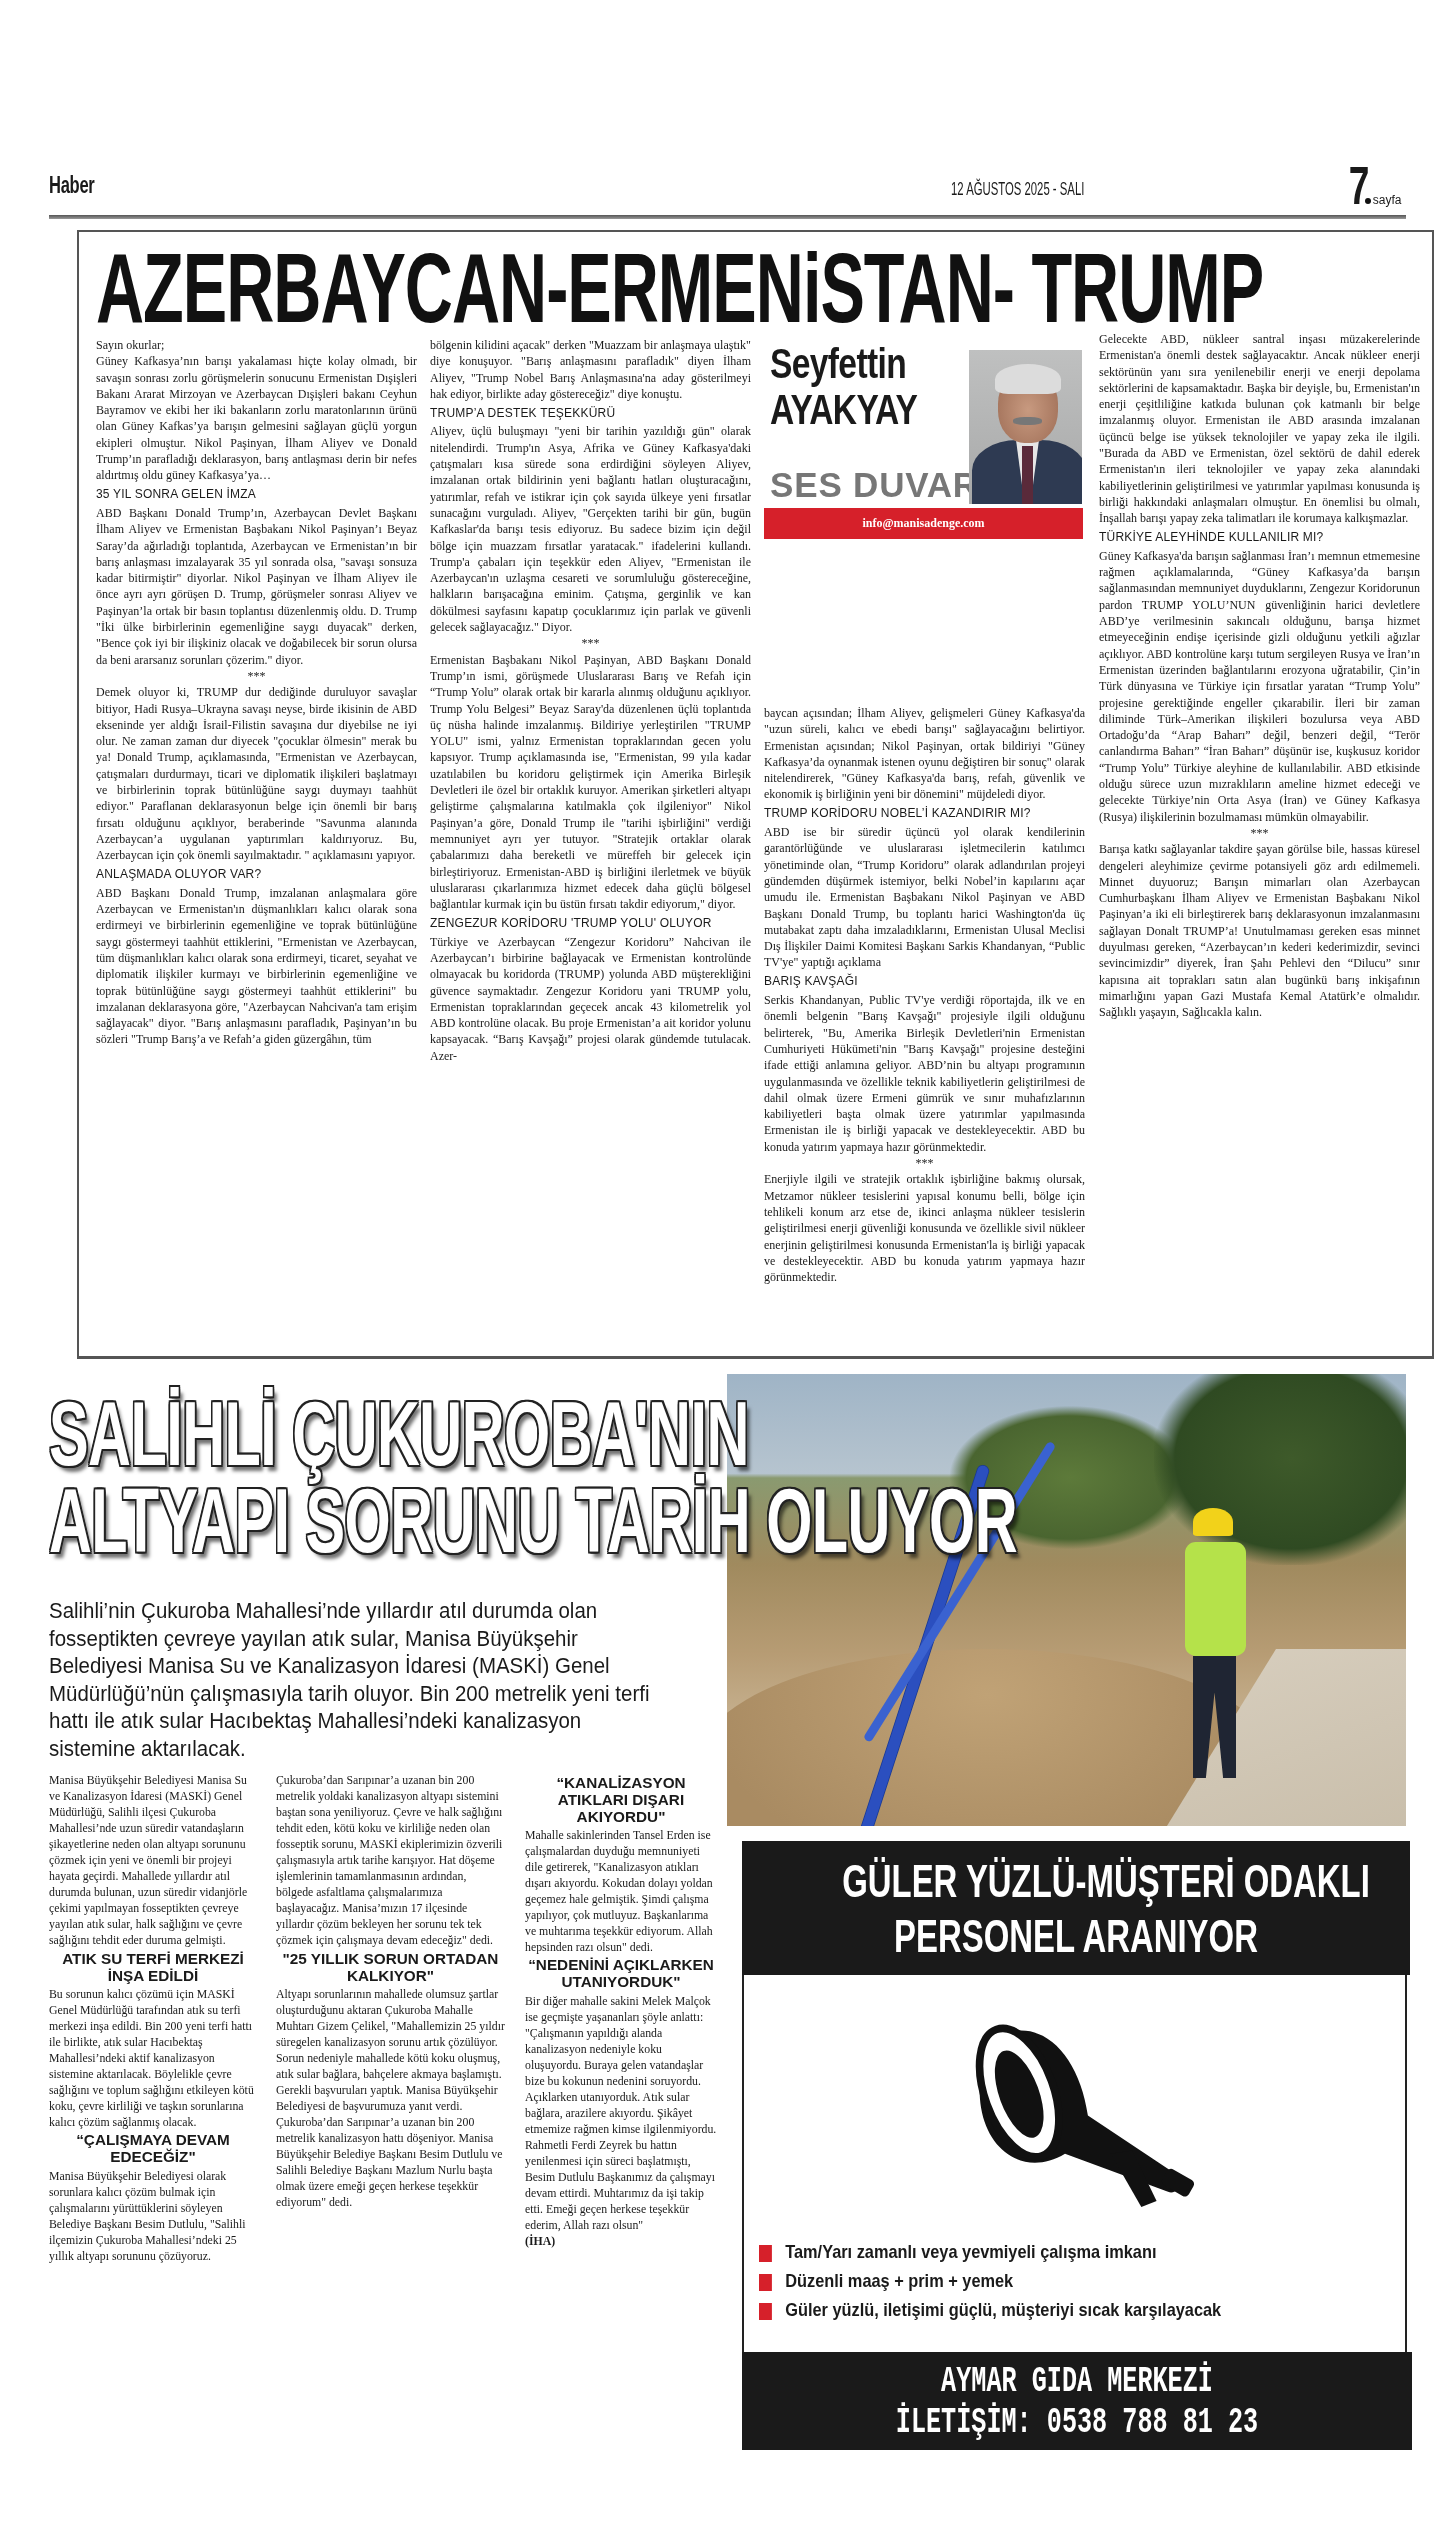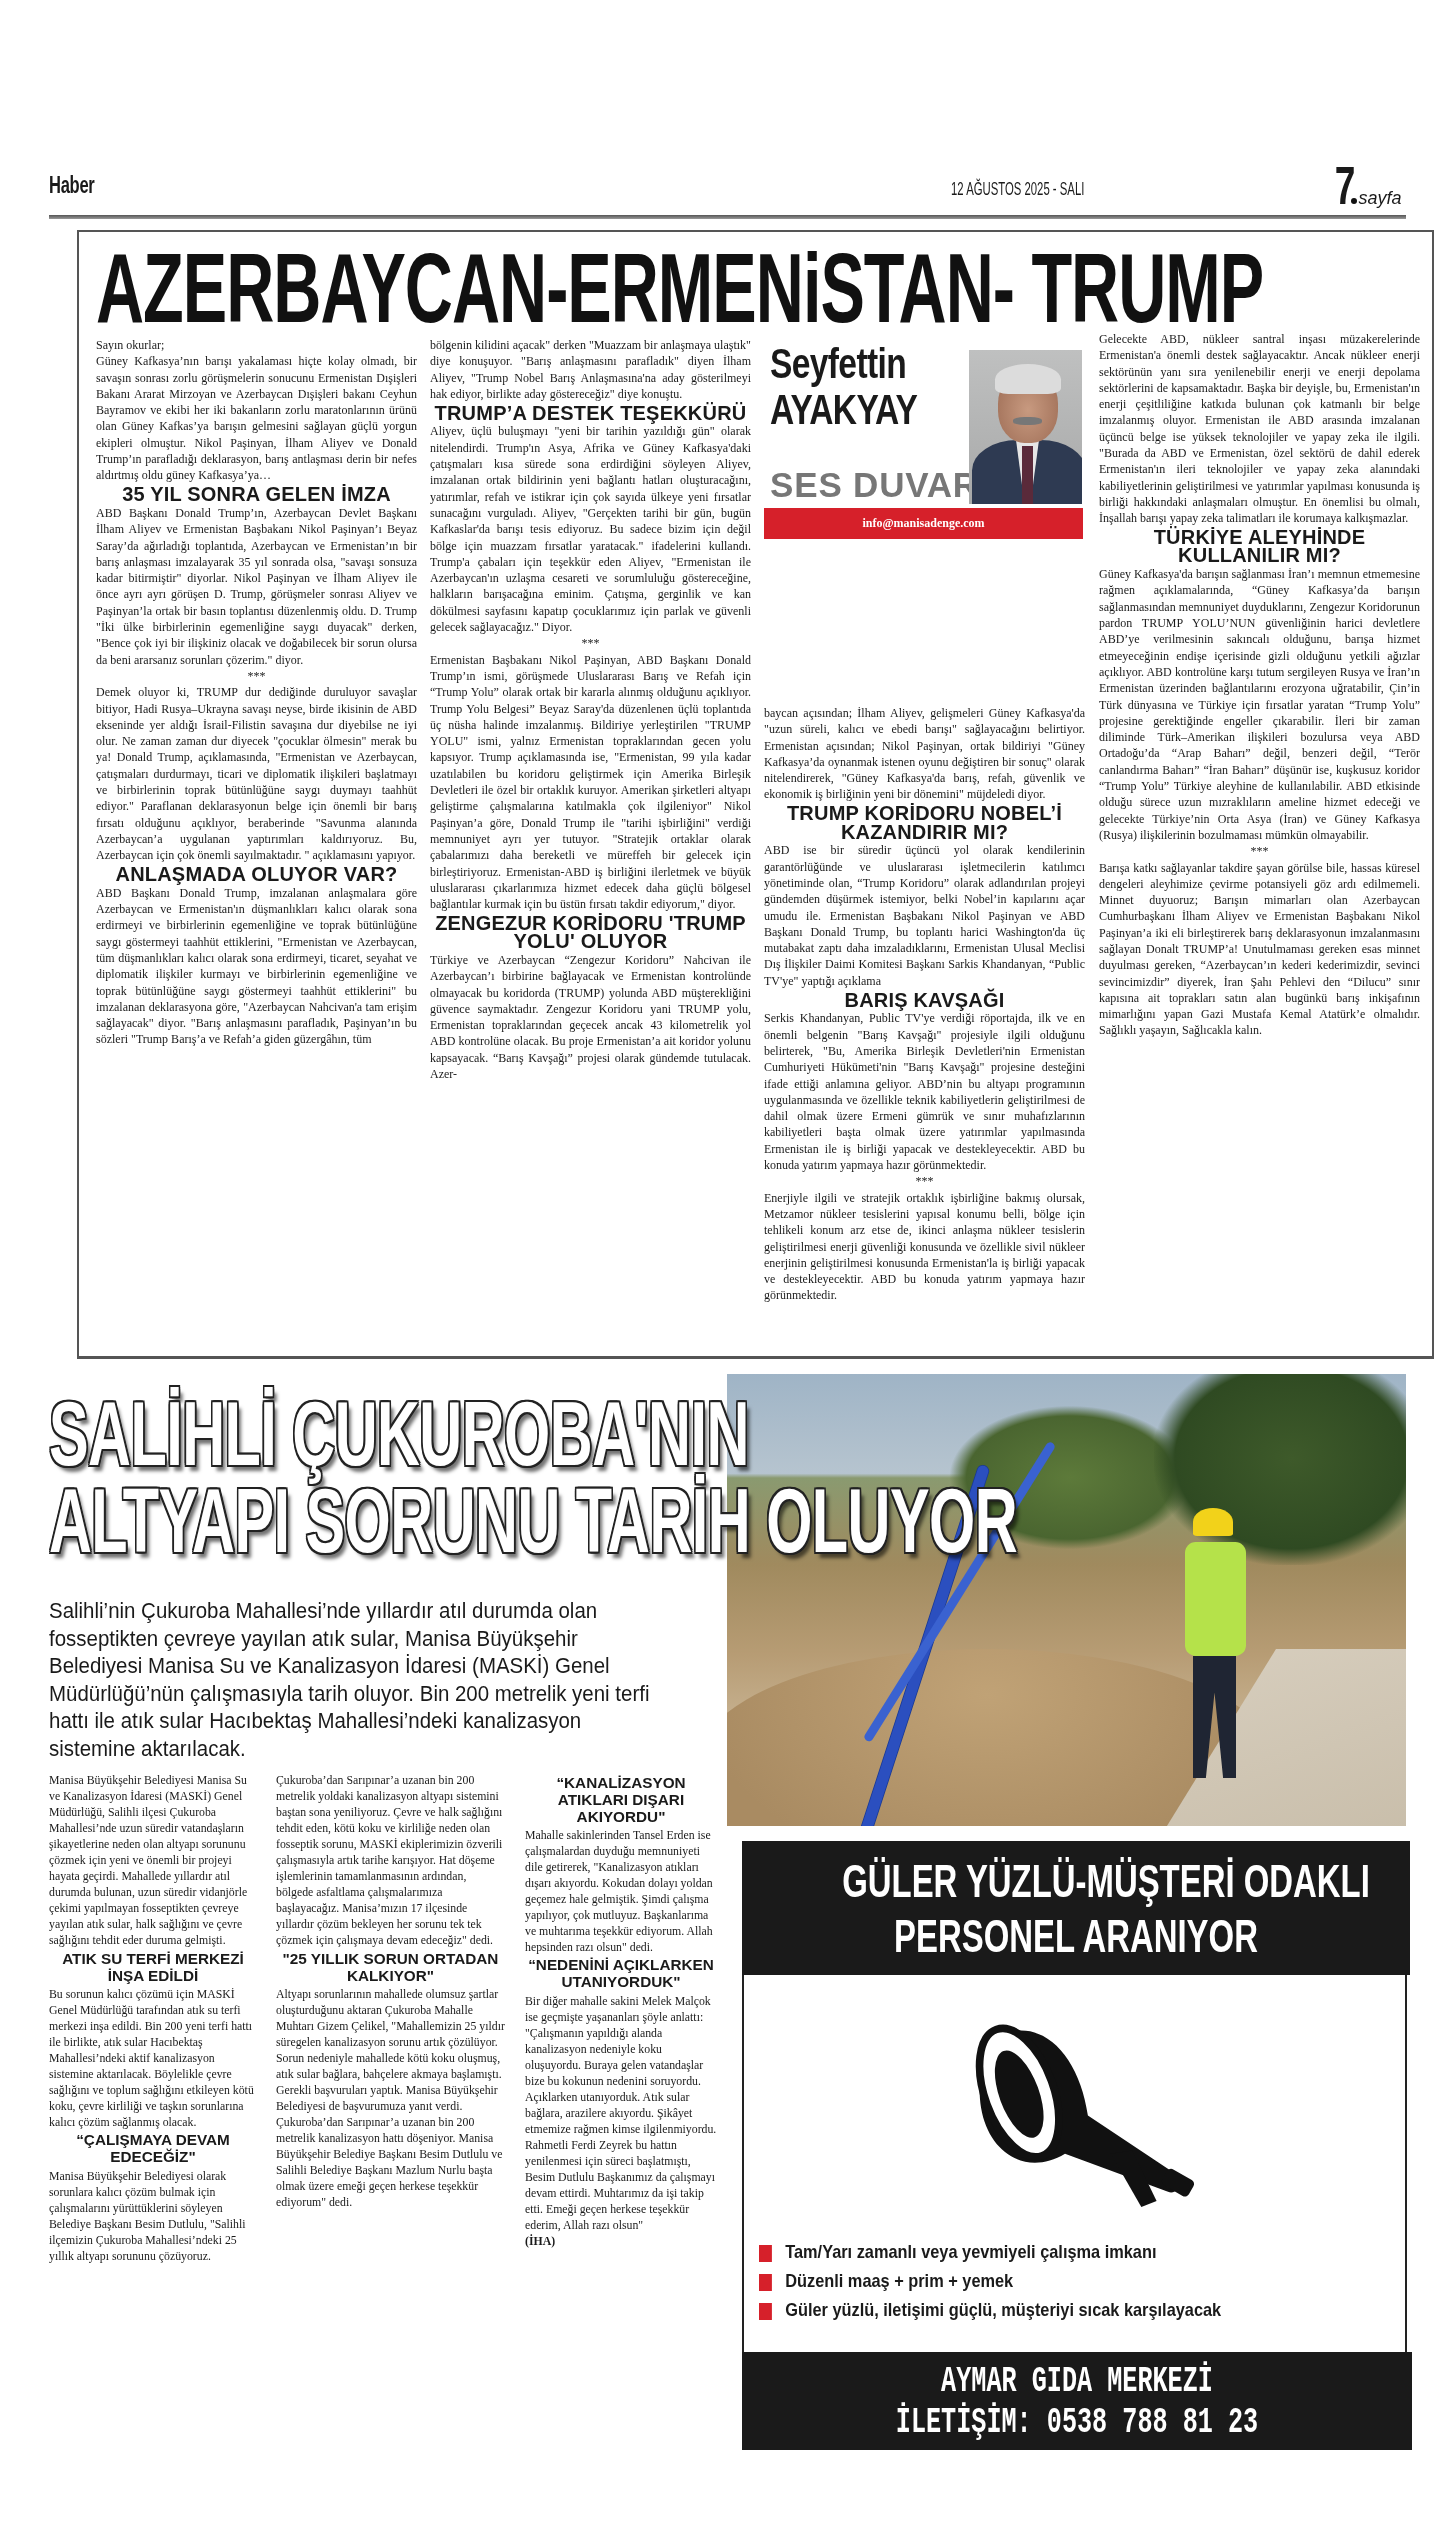--- a/index.html
+++ b/index.html
@@ -6,29 +6,29 @@
   html, body { width: 1450px; height: 2538px; background: #ffffff; overflow: hidden; }
   body { position: relative; font-family: "Liberation Serif", serif; color: #1a1a1a; }
 
   
   .page-header { position: absolute; left: 49px; top: 172px; width: 1357px; height: 38px; }
   .section-name { position: absolute; left: 0; top: 0; font-family: "Liberation Sans", sans-serif; font-size: 23px; font-weight: bold; transform: scaleX(0.72); transform-origin: left top; letter-spacing: -0.4px; }
   .page-date { position: absolute; left: 902px; top: 6.1px; font-family: "Liberation Sans", sans-serif; font-size: 18.3px; transform: scaleX(0.62); transform-origin: left top; white-space: nowrap; }
   .page-num { position: absolute; right: 4.6px; top: -17px; font-family: "Liberation Sans", sans-serif; white-space: nowrap; }
   .page-num .num { font-size: 53px; font-weight: bold; display: inline-block; transform: scaleX(0.7); transform-origin: right bottom; }
   .page-num .dot { display: inline-block; width: 6.1px; height: 6.1px; background: #111; border-radius: 50%; margin-left: -4.6px; }
-  .page-num .lbl { font-size: 18px; font-style: italic; margin-left: 1.5px; }
+  .page-num .lbl { font-size: 12px; margin-left: 1.5px; }
   .header-rule { position: absolute; left: 49px; top: 215px; width: 1357px; height: 3.8px; background: linear-gradient(to bottom, #555, #999); }
 
   
   .top-box { position: absolute; left: 49px; top: 230px; width: 1357px; height: 1129px; border: 2.3px solid #555; border-bottom-width: 3.8px; margin-left: 28px; }
   .top-headline { position: absolute; left: 17px; top: 13.7px; width: 1320px; height: 85px; font-family: "Liberation Sans", sans-serif; font-weight: bold; font-size: 98px; line-height: 85px; letter-spacing: -1.5px; white-space: nowrap; color: #111; transform: scaleX(0.68); transform-origin: left top; }
   .col { position: absolute; font-size: 12px; line-height: 16.3px; text-align: justify; }
   .col p { text-indent: 0; }
-  .col h3 { font-family: "Liberation Sans", sans-serif; font-weight: bold; text-align: center; font-size: 20px; line-height: 18.3px; margin: 1.5px 0 1.5px; letter-spacing: 0.2px; }
+  .col h3 { font-family: "Liberation Sans", sans-serif; font-weight: normal; font-size: 12px; line-height: 18.3px; margin: 1.5px 0 1.5px; letter-spacing: 0.2px; }
   .col .stars { text-align: center; }
 
   .col1 { left: 17px; top: 105px; width: 321px; }
   .col2 { left: 351px; top: 105px; width: 321px; }
   .col3 { left: 685px; top: 473px; width: 321px; }
   .col4 { left: 1020px; top: 99px; width: 321px; }
 
   
   .columnist { position: absolute; left: 685px; top: 99px; width: 321px; height: 366px; }
   .col-name { position: absolute; left: 6.1px; top: 9.2px; font-family: "Liberation Sans", sans-serif; font-weight: bold; font-size: 43px; line-height: 46px; letter-spacing: -0.8px; transform: scaleX(0.78); transform-origin: left top; white-space: nowrap; }

